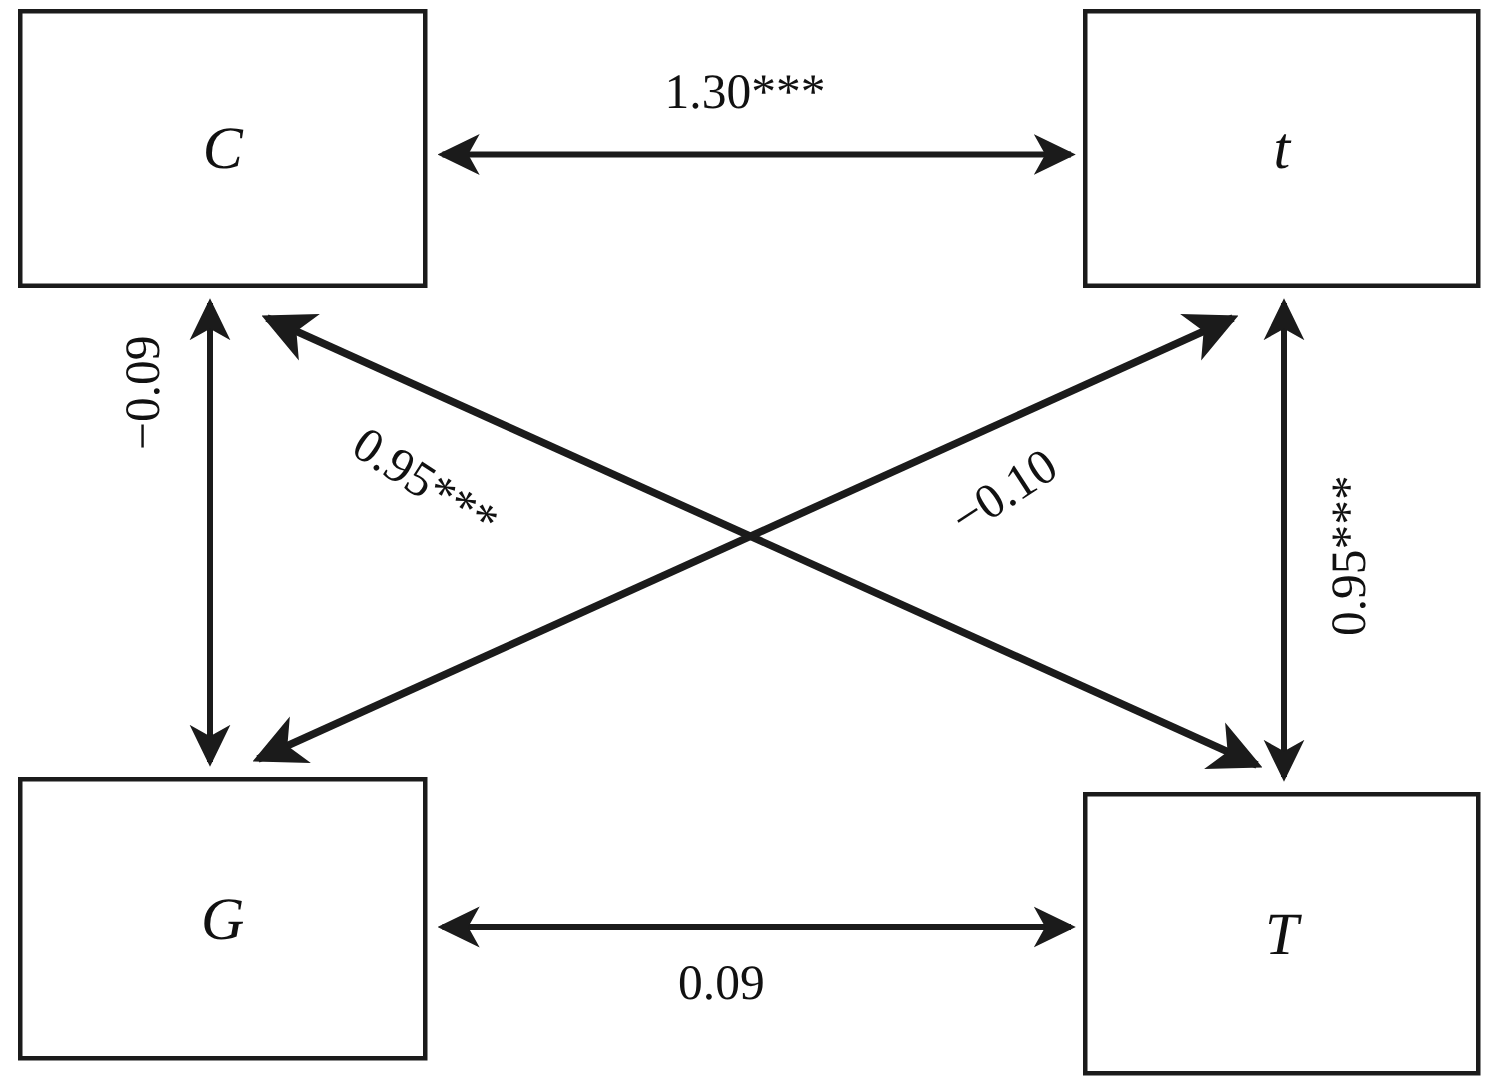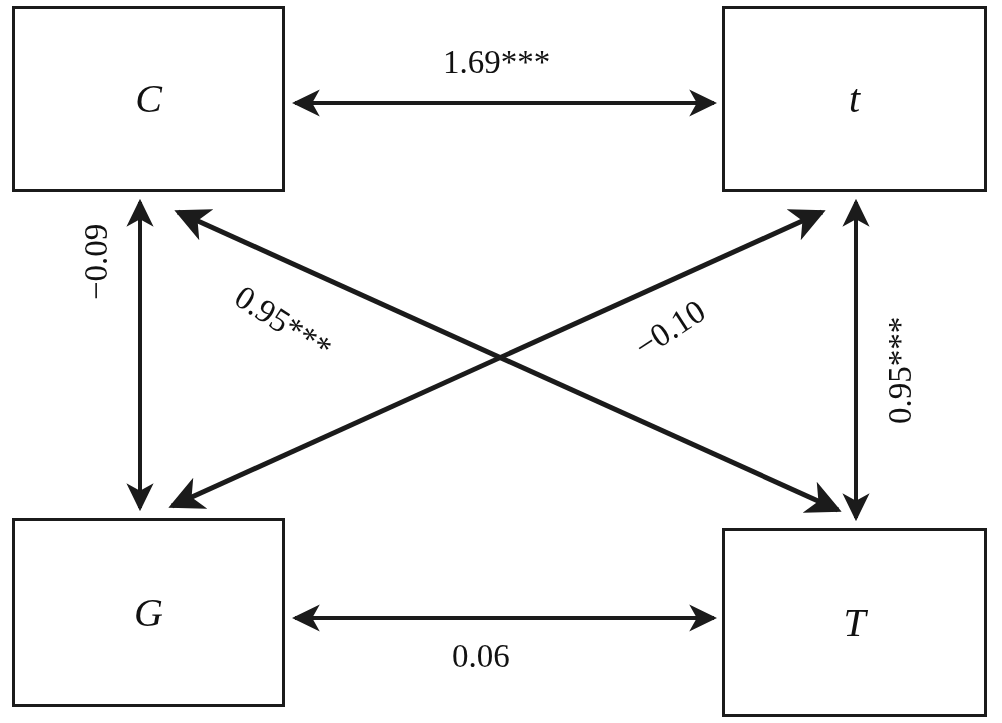--- a/index.html
+++ b/index.html
@@ -109,23 +109,23 @@
   </div>
 
   <div class="node-box" style="left:12px; top:518px; width:273px; height:189px;">
     <span class="node-label">G</span>
   </div>
 
   <div class="node-box" style="left:722px; top:528px; width:265px; height:189px;">
     <span class="node-label">T</span>
   </div>
 
-  <div class="edge-label lbl-top">1.69***</div>
+  <div class="edge-label lbl-top">1.30***</div>
 
-  <div class="edge-label lbl-bottom">0.06</div>
+  <div class="edge-label lbl-bottom">0.09</div>
 
   <div class="edge-label lbl-left">−0.09</div>
 
   <div class="edge-label lbl-right">0.95***</div>
 
   <div class="edge-label lbl-diag-a">0.95***</div>
 
   <div class="edge-label lbl-diag-b">−0.10</div>
 
 </div>

